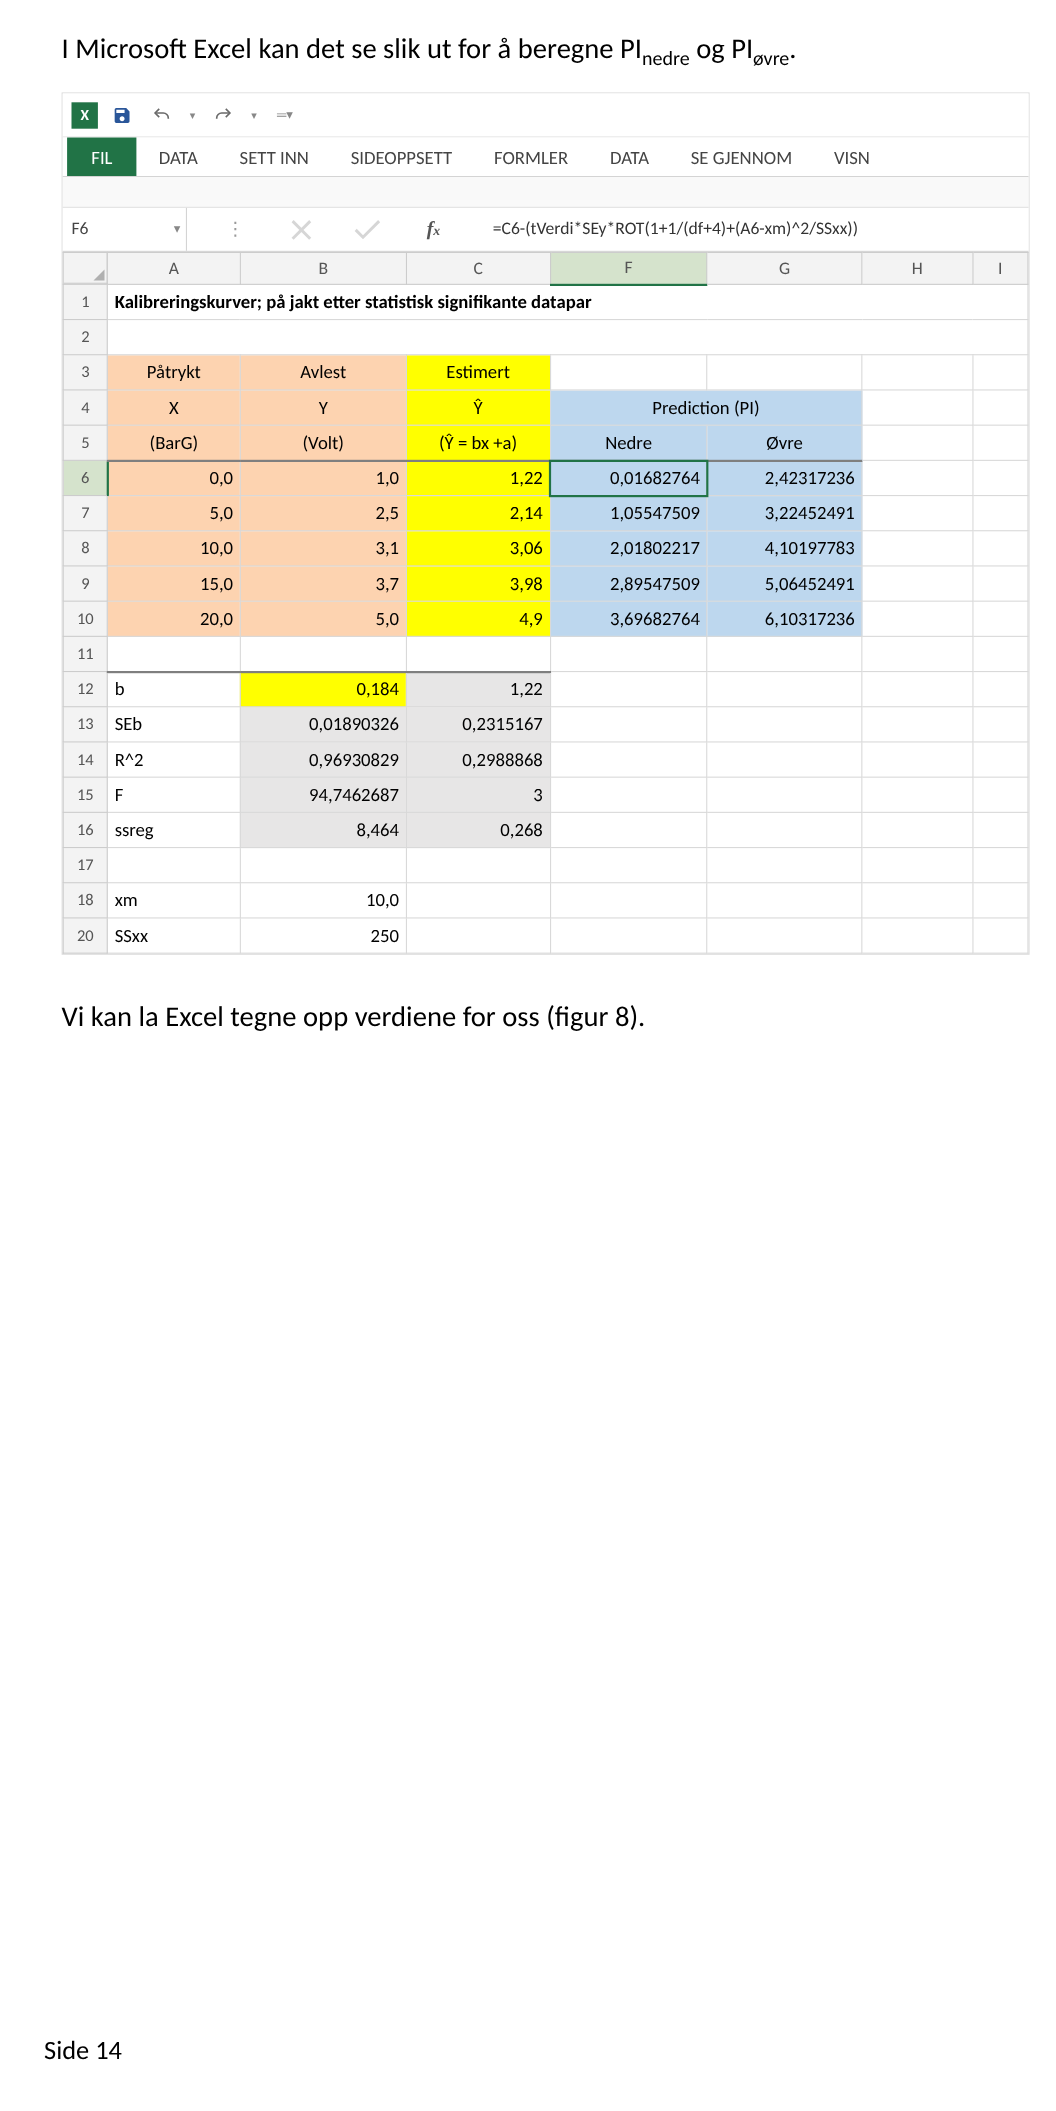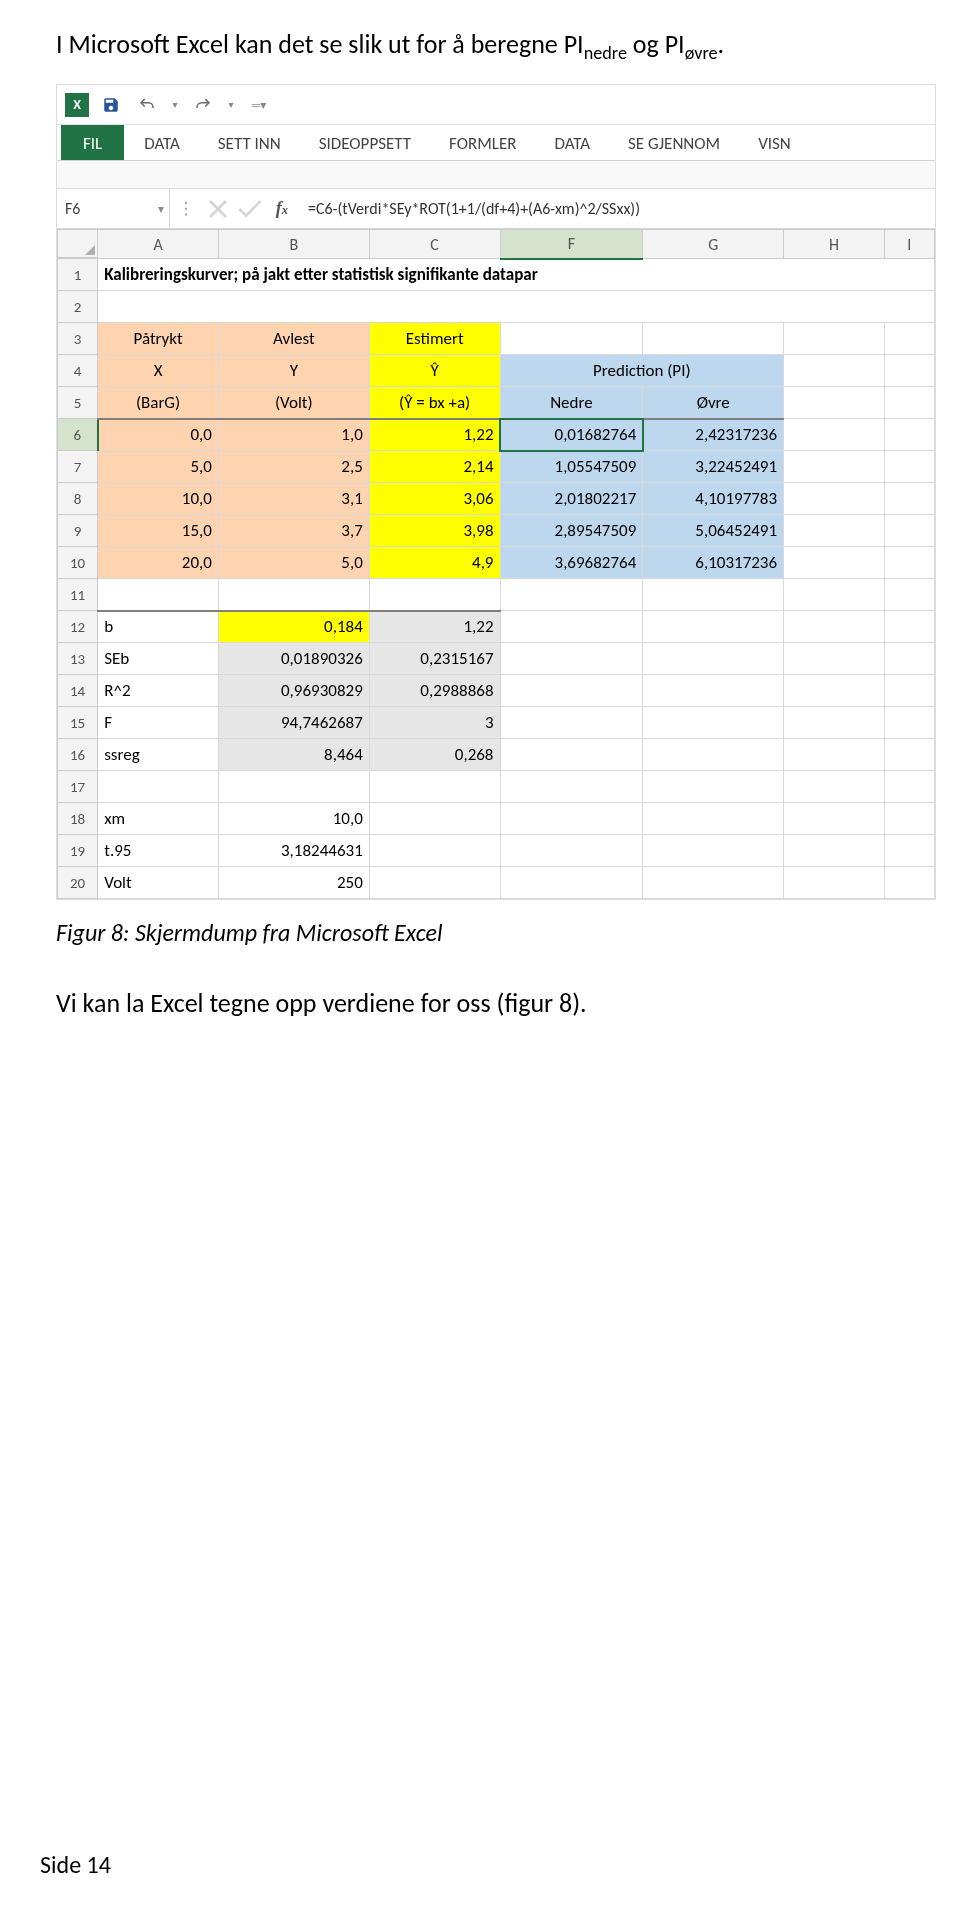--- a/index.html
+++ b/index.html
@@ -17,21 +17,21 @@
   .qat-btn svg { width:18px; height:18px; }
   .save-icon { color:#2a5699; }
 
   
   .ribbon-tabs { display:flex; align-items:stretch; height:36px; background:#fff; border-bottom:1px solid #d4d4d4; padding-left:4px; gap:2px; }
   .ribbon-tab { padding: 8px 18px 6px; font-size: 17px; color:#444; cursor:pointer; }
   .ribbon-tab.fil { background:#217346; color:#fff; font-weight:normal; padding:8px 22px; }
   .ribbon-space { height:28px; border-bottom:1px solid #e0e0e0; background:#f9f9f9; }
 
   
-  .formula-row { display:flex; align-items:center; height:40px; border-bottom:1px solid #d4d4d4; background:#fff; }
+  .formula-row { display:flex; align-items:center; height:40px; border-bottom:1px solid #d4d4d4; background:#fff;gap:28px; }
   .name-box-wrap { display:flex; align-items:center; border-right:1px solid #d4d4d4; height:100%; }
   .name-box { width: 96px; padding: 4px 8px; font-size:16px; color:#444; text-align:left; }
   .nb-dd { width:16px; color:#888; font-size:12px; text-align:center; }
   .fb-btn { width:32px; height:100%; display:flex; align-items:center; justify-content:center; color:#9a9a9a; }
   .fb-btn.disabled { opacity:0.4; }
   .fx { font-style:italic; font-weight:bold; font-family: Liberation Serif, serif; font-size:18px; color:#555; }
   .formula-input { flex:1; padding:4px 10px; font-size:16px; color:#333; white-space:nowrap; overflow:hidden; }
   .select-all { width:40px; height:28px; background:#f3f3f3; border-right:1px solid #ccc; border-bottom:1px solid #ccc; display:flex; align-items:flex-end; justify-content:flex-end; }
   .select-all::after { content:""; border-style:solid; border-width:0 0 10px 10px; border-color: transparent transparent #b0b0b0 transparent; margin:2px; }
   table.sheet { border-collapse:collapse; table-layout:fixed; width:100%; }
@@ -335,40 +335,29 @@
             <th class="rowhead">18</th>
             <td class="txt-l">xm</td>
             <td class="txt-r">10,0</td>
             <td></td>
             <td></td>
             <td></td>
             <td></td>
             <td></td>
           </tr>
           <tr>
-            <th class="rowhead">19</th>
-            <td class="txt-l">t.95</td>
-            <td class="txt-r">3,18244631</td>
-            <td></td>
-            <td></td>
-            <td></td>
-            <td></td>
-            <td></td>
-          </tr>
-          <tr>
             <th class="rowhead">20</th>
-            <td class="txt-l">Volt</td>
+            <td class="txt-l">SSxx</td>
             <td class="txt-r">250</td>
             <td></td>
             <td></td>
             <td></td>
             <td></td>
             <td></td>
           </tr>
         </tbody>
   </table>
 </div>
 
-<p class="caption">Figur 8: Skjermdump fra Microsoft Excel</p>
 <p class="body-text">Vi kan la Excel tegne opp verdiene for oss (figur 8).</p>
 <div class="footer">Side 14</div>
 
 </div>
 
 </body></html>

